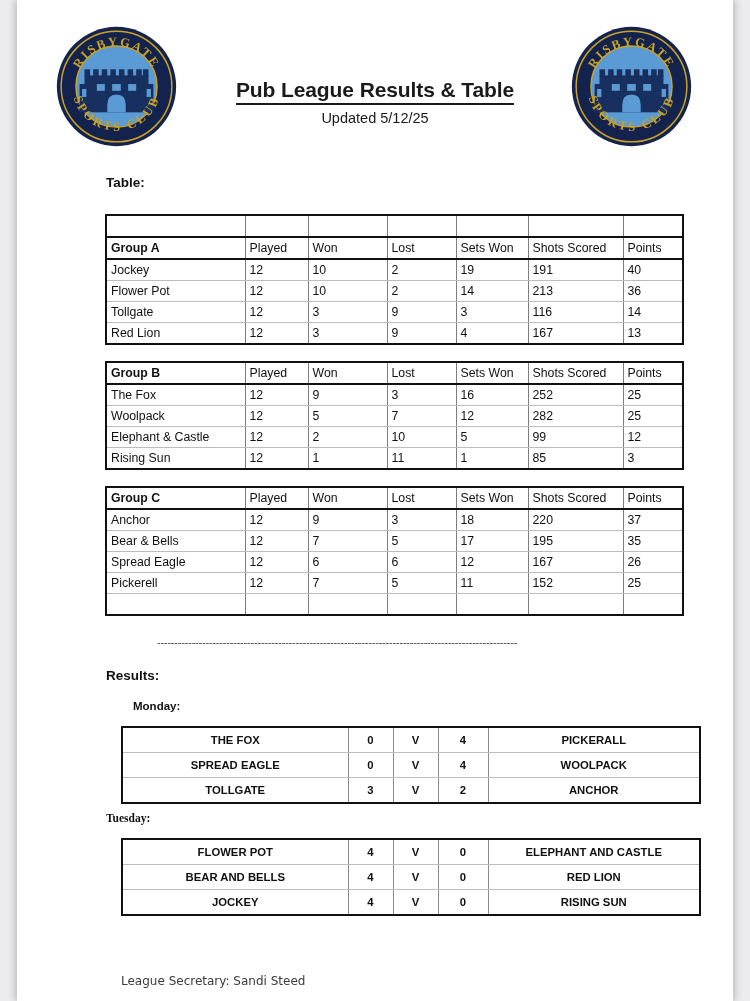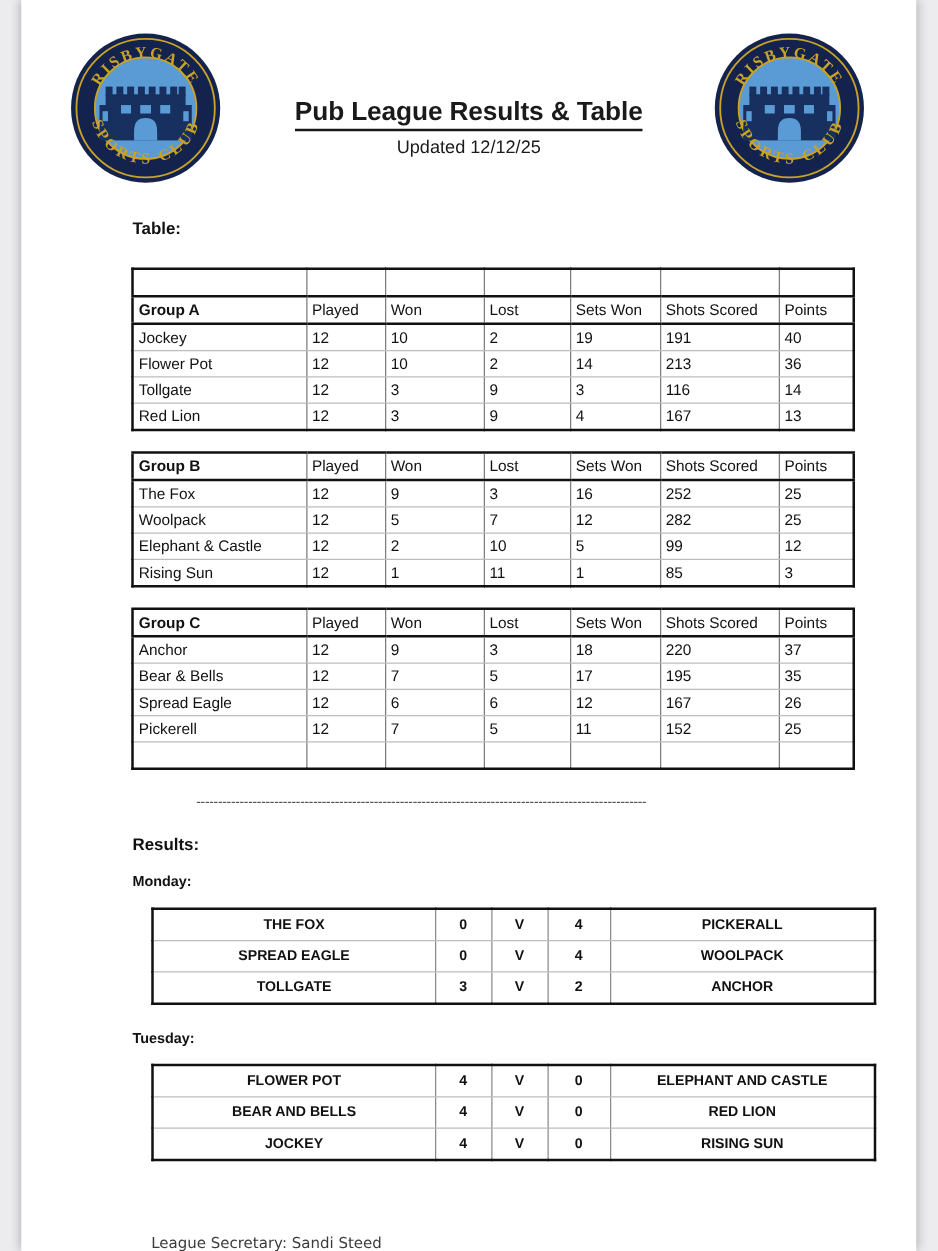--- a/index.html
+++ b/index.html
@@ -246,21 +246,21 @@
           <textPath href="#arcTop2" startOffset="50%">RISBYGATE</textPath>
         </text>
         <text font-family="'Liberation Serif', serif" font-size="20.5" font-weight="bold" fill="#c9a227" letter-spacing="4.4" text-anchor="middle">
           <textPath href="#arcBot2" startOffset="50%">SPORTS CLUB</textPath>
         </text>
       </svg>
     </div>
 
     <div class="title-block">
       <div id="doc-title">Pub League Results &amp; Table</div>
-      <div id="doc-subtitle">Updated 12/12/25</div>
+      <div id="doc-subtitle">Updated 5/12/25</div>
     </div>
   </div>
 
   <div class="section-label" style="margin-top:25px;">Table:</div>
 
   <div id="standings-area" class="stand-wrap" style="margin-top:24px;">
       <table class="standings">
         <colgroup>
           <col style="width: 139px;">
           <col style="width: 63px;">
@@ -454,21 +454,21 @@
           </tr>
         </tbody>
       </table>
     </div>
 
   <div id="divider" style="margin-top:20px;">--------------------------------------------------------------------------------------------------------</div>
 
   <div class="section-label" style="margin-top:20px;">Results:</div>
 
   <div id="results-area" style="margin-top:17px;">
-      <div class="day-label" style="margin-top: 0px;">Monday:</div>
+      <div class="day-label" style="margin-top: 0px; margin-left: 27px;">Monday:</div>
       <div class="res-wrap" style="margin-top: 14px;">
         <table class="results">
           <colgroup>
             <col style="width: 226px;">
             <col style="width: 45px;">
             <col style="width: 45px;">
             <col style="width: 50px;">
             <col style="width: 212px;">
           </colgroup>
           <tbody>
@@ -489,21 +489,21 @@
             <tr>
               <td>TOLLGATE</td>
               <td>3</td>
               <td>V</td>
               <td>2</td>
               <td>ANCHOR</td>
             </tr>
           </tbody>
         </table>
       </div>
-      <div class="day-label" style="margin-top: 21px;">Tuesday:</div>
+      <div class="day-label" style="margin-top: 8px; font-family: Liberation Serif, serif;">Tuesday:</div>
       <div class="res-wrap" style="margin-top: 14px;">
         <table class="results">
           <colgroup>
             <col style="width: 226px;">
             <col style="width: 45px;">
             <col style="width: 45px;">
             <col style="width: 50px;">
             <col style="width: 212px;">
           </colgroup>
           <tbody>

